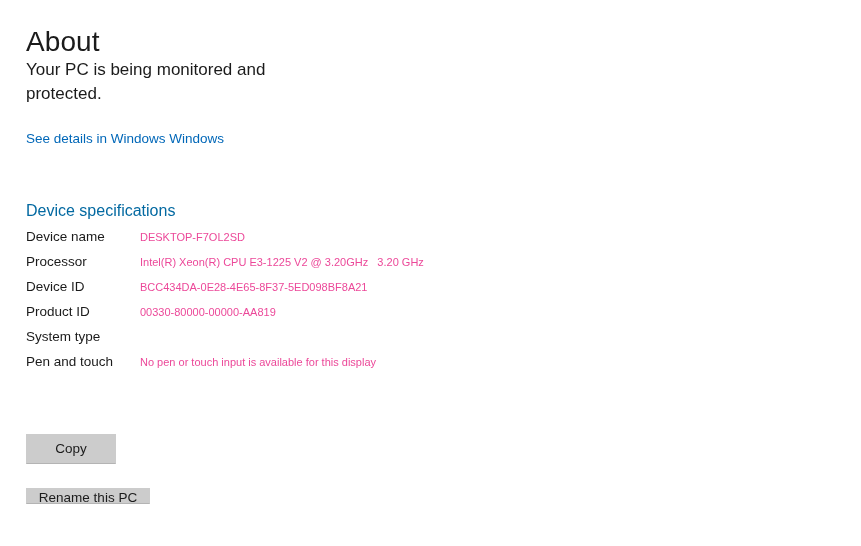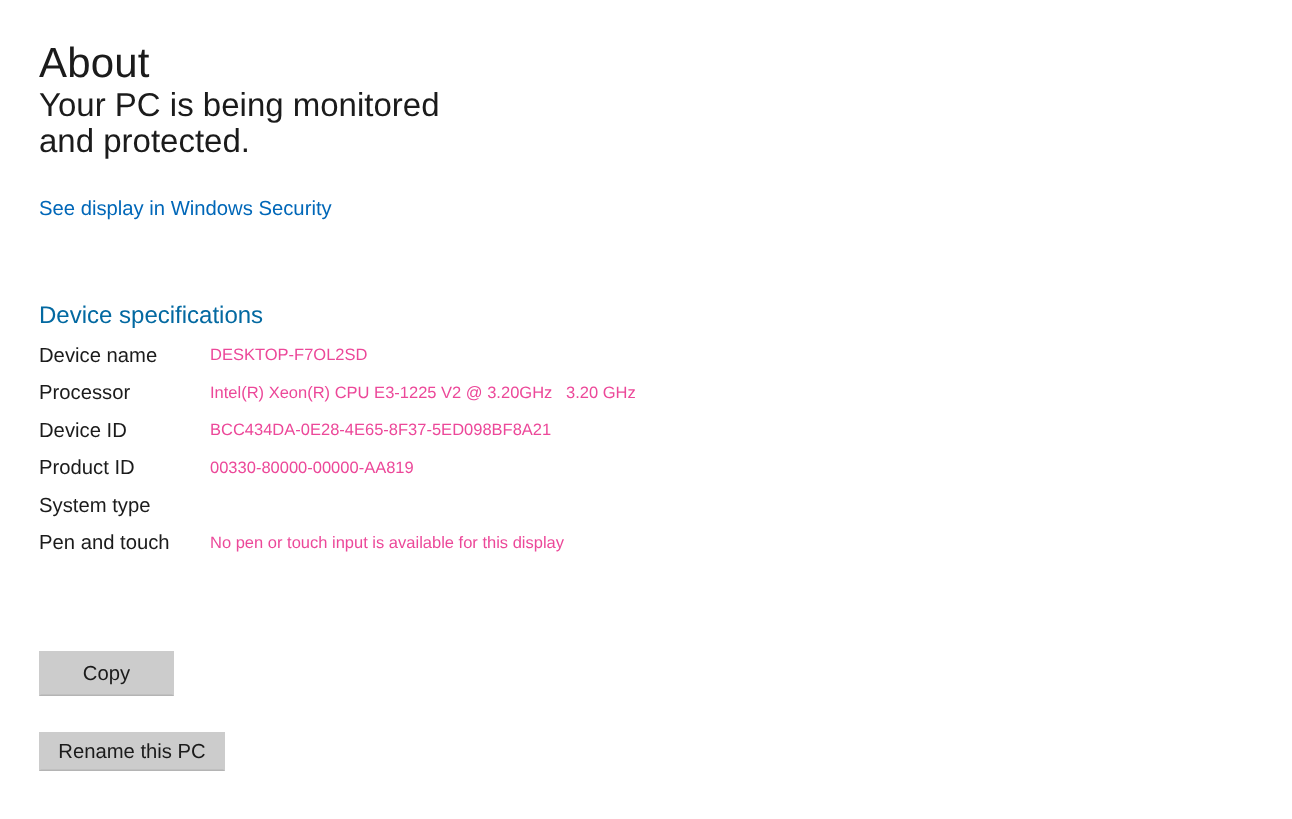--- a/index.html
+++ b/index.html
@@ -32,21 +32,21 @@
     font-weight: 300;
     letter-spacing: 0.1px;
     color: #1b1b1b;
     line-height: 34px;
   }
   .status-text {
     position: absolute;
     left: 12px;
     top: 58px;
     width: 300px;
-    font-size: 22px;
+    font-size: 17px;
     font-weight: 400;
     line-height: 24px;
     color: #1b1b1b;
   }
   .security-link {
     position: absolute;
     left: 12px;
     top: 130px;
     font-size: 13.5px;
     font-weight: 400;
@@ -109,33 +109,33 @@
   #copy-btn {
     left: 12px;
     top: 434px;
     width: 90px;
     height: 30px;
   }
   #rename-btn {
     left: 12px;
     top: 488px;
     width: 124px;
-    height: 26px;
+    height: 16px;
   }
 </style>
 </head>
 <body>
 
 <div class="page">
 
   <h1 class="page-title">About</h1>
 
   <div class="status-text">Your PC is being monitored and protected.</div>
 
-  <a class="security-link">See display in Windows Security</a>
+  <a class="security-link">See details in Windows Windows</a>
 
   <h2 class="section-title">Device specifications</h2>
 
   <div class="spec-table">
     <div class="spec-row">
       <div class="spec-label">Device name</div>
       <div class="spec-value">DESKTOP-F7OL2SD</div>
     </div>
     <div class="spec-row">
       <div class="spec-label">Processor</div>

